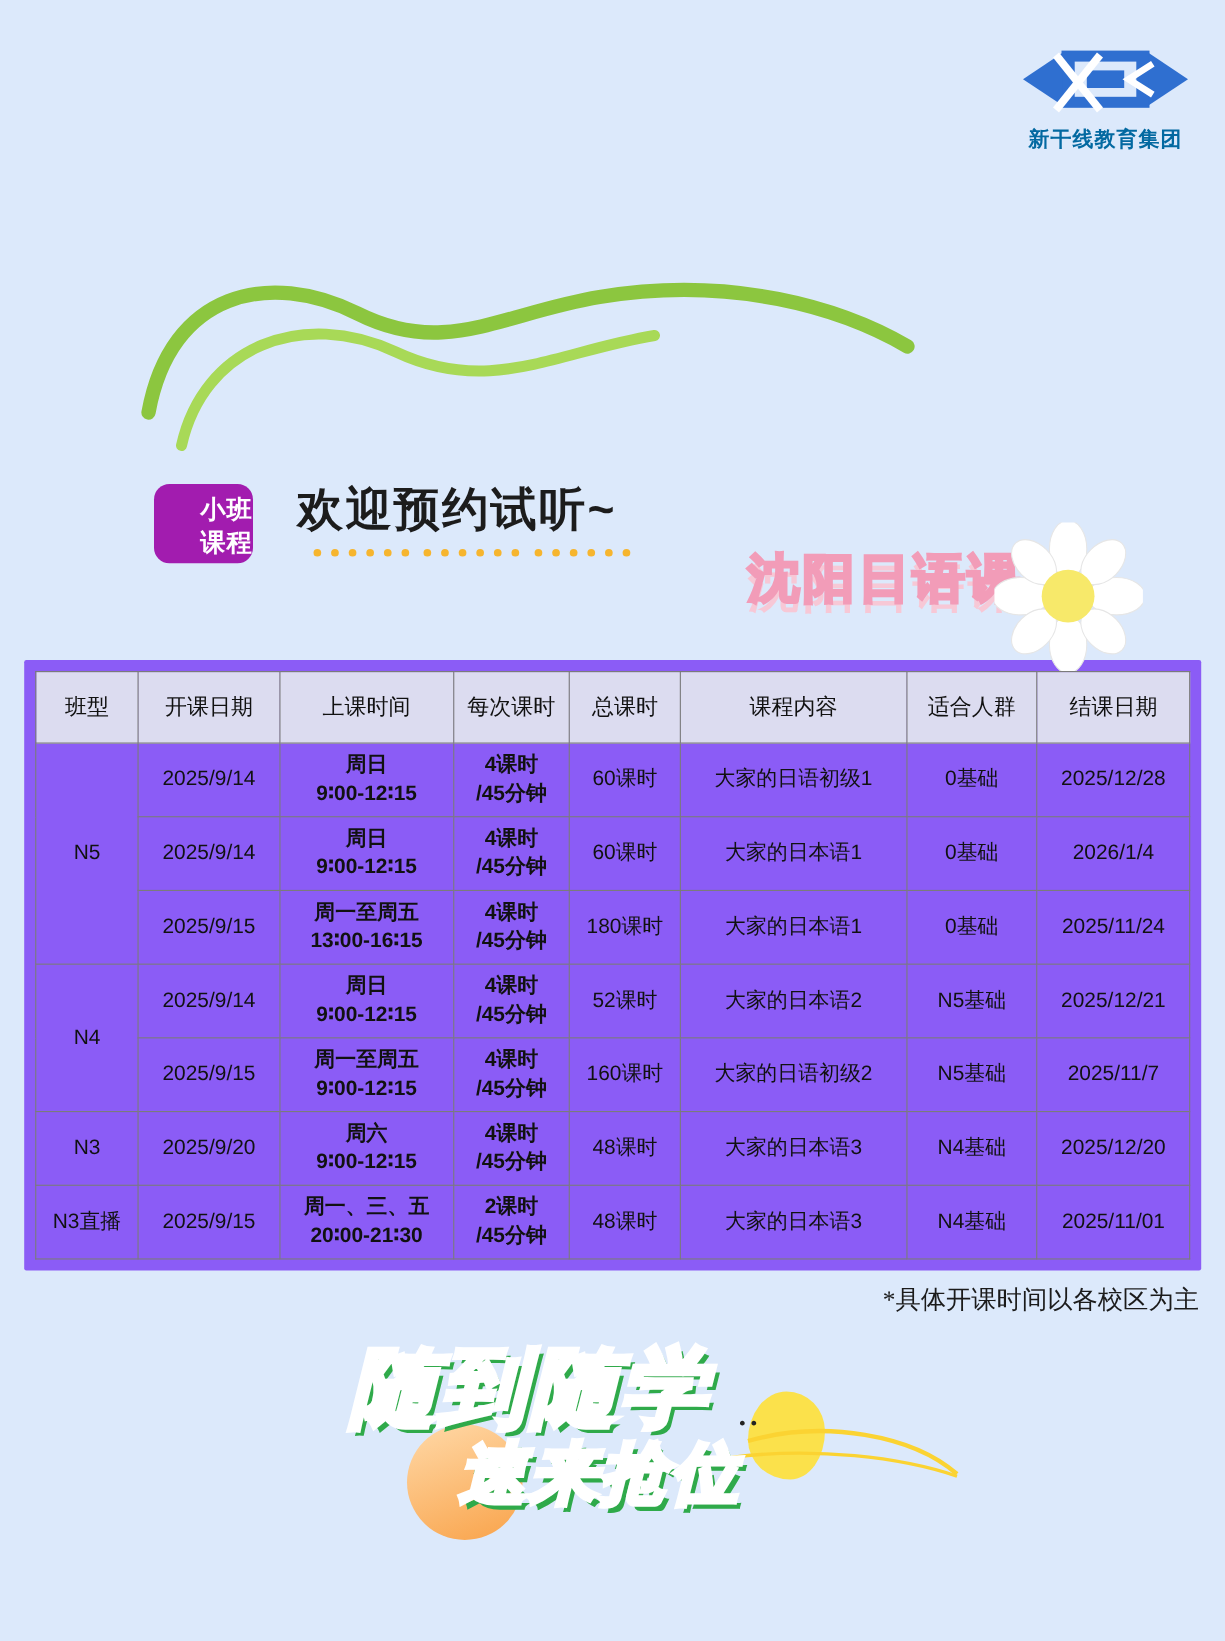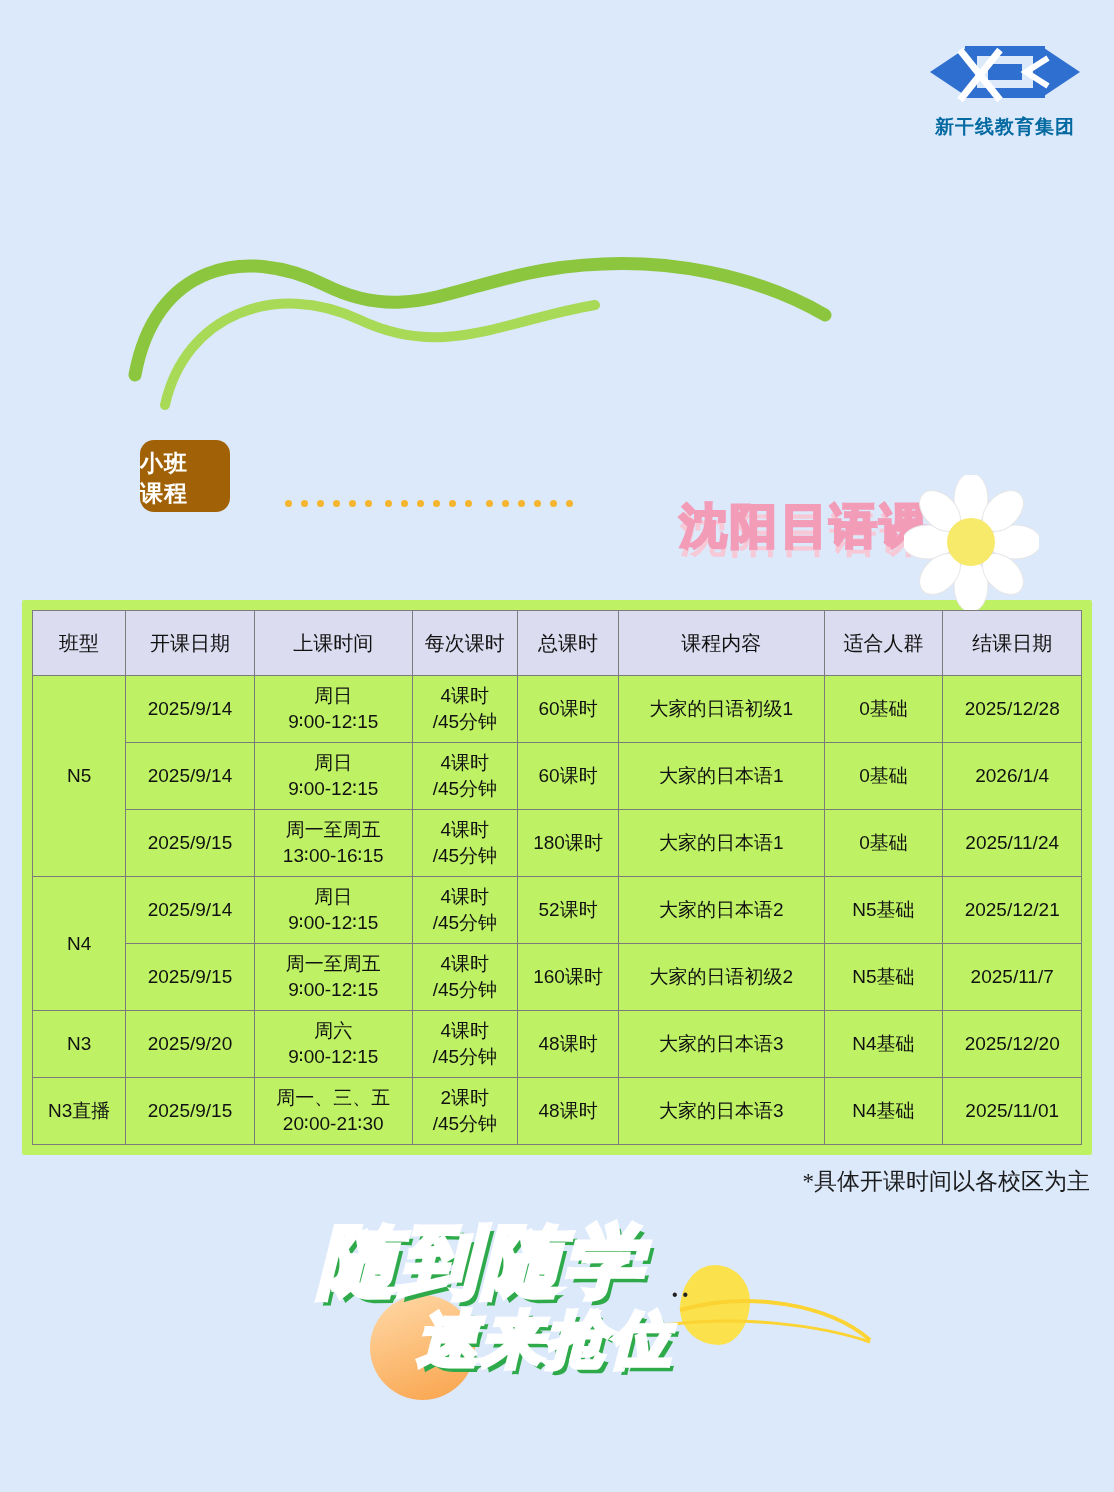--- a/index.html
+++ b/index.html
@@ -53,27 +53,27 @@
     top: 20px;
     width: 860px;
     height: 190px;
   }
   .badge {
     position: absolute;
     left: 140px;
     top: 235px;
     width: 90px;
     height: 72px;
-    background: #a16207;
+    background: #a21caf;
     border-radius: 14px;
     color: #fff;
     font-size: 23px;
     font-weight: bold;
     line-height: 30px;
-    text-align: left;
+    text-align: right;
     padding-top: 8px;
     box-sizing: border-box;
     z-index: 5;
     letter-spacing: 1px;
   }
   .subtitle-top {
     position: absolute;
     left: 270px;
     top: 230px;
     font-size: 42px;
@@ -152,21 +152,21 @@
     -webkit-text-stroke: 3px #f29cb8;
     font-family: "Liberation Sans", "DejaVu Sans", sans-serif;
   }
 
   
   .table-card {
     position: absolute;
     top: 600px;
     left: 22px;
     width: 1070px;
-    background: #bef264;
+    background: #8b5cf6;
     padding: 10px;
     box-sizing: border-box;
     border-radius: 2px;
   }
   table.schedule {
     width: 100%;
     border-collapse: collapse;
     font-size: 19px;
     color: #111;
     font-family: "Liberation Sans", "DejaVu Sans", sans-serif;
@@ -179,21 +179,21 @@
     padding: 6px 3px;
     line-height: 1.35;
   }
   table.schedule thead th {
     background: #dcdcf0;
     font-weight: normal;
     font-size: 20px;
     height: 52px;
   }
   table.schedule tbody td { height: 54px; }
-  td.two-line { line-height: 1.3; }
+  td.two-line { line-height: 1.3; font-weight: bold; }
   .col-0 { width: 92px; }
   .col-1 { width: 125px; }
   .col-2 { width: 160px; }
   .col-3 { width: 105px; }
   .col-4 { width: 100px; }
   .col-5 { width: 215px; }
   .col-6 { width: 120px; }
   .col-7 { width: 135px; }
 
   .note {
@@ -300,20 +300,21 @@
       <path d="M10 150 C 30 40, 120 20, 200 60 C 280 100, 330 60, 420 45 C 540 25, 640 55, 700 90" stroke="#8cc63f" stroke-width="13" fill="none" stroke-linecap="round"></path>
       <path d="M40 180 C 60 90, 150 55, 235 95 C 320 135, 380 95, 470 80" stroke="#a8d957" stroke-width="10" fill="none" stroke-linecap="round"></path>
     </svg>
   </div>
 
   <div class="badge">
     <div>小班</div>
     <div>课程</div>
   </div>
 
+  <div class="subtitle-top">欢迎预约试听~</div>
 
   <div class="dots">
     <span></span><span></span><span></span><span></span><span></span><span></span>
     <span></span><span></span><span></span><span></span><span></span><span></span>
     <span></span><span></span><span></span><span></span><span></span><span></span>
   </div>
 
 
   <div class="flower">
     <svg viewBox="0 0 135 135" width="135" height="135" aria-hidden="true">

